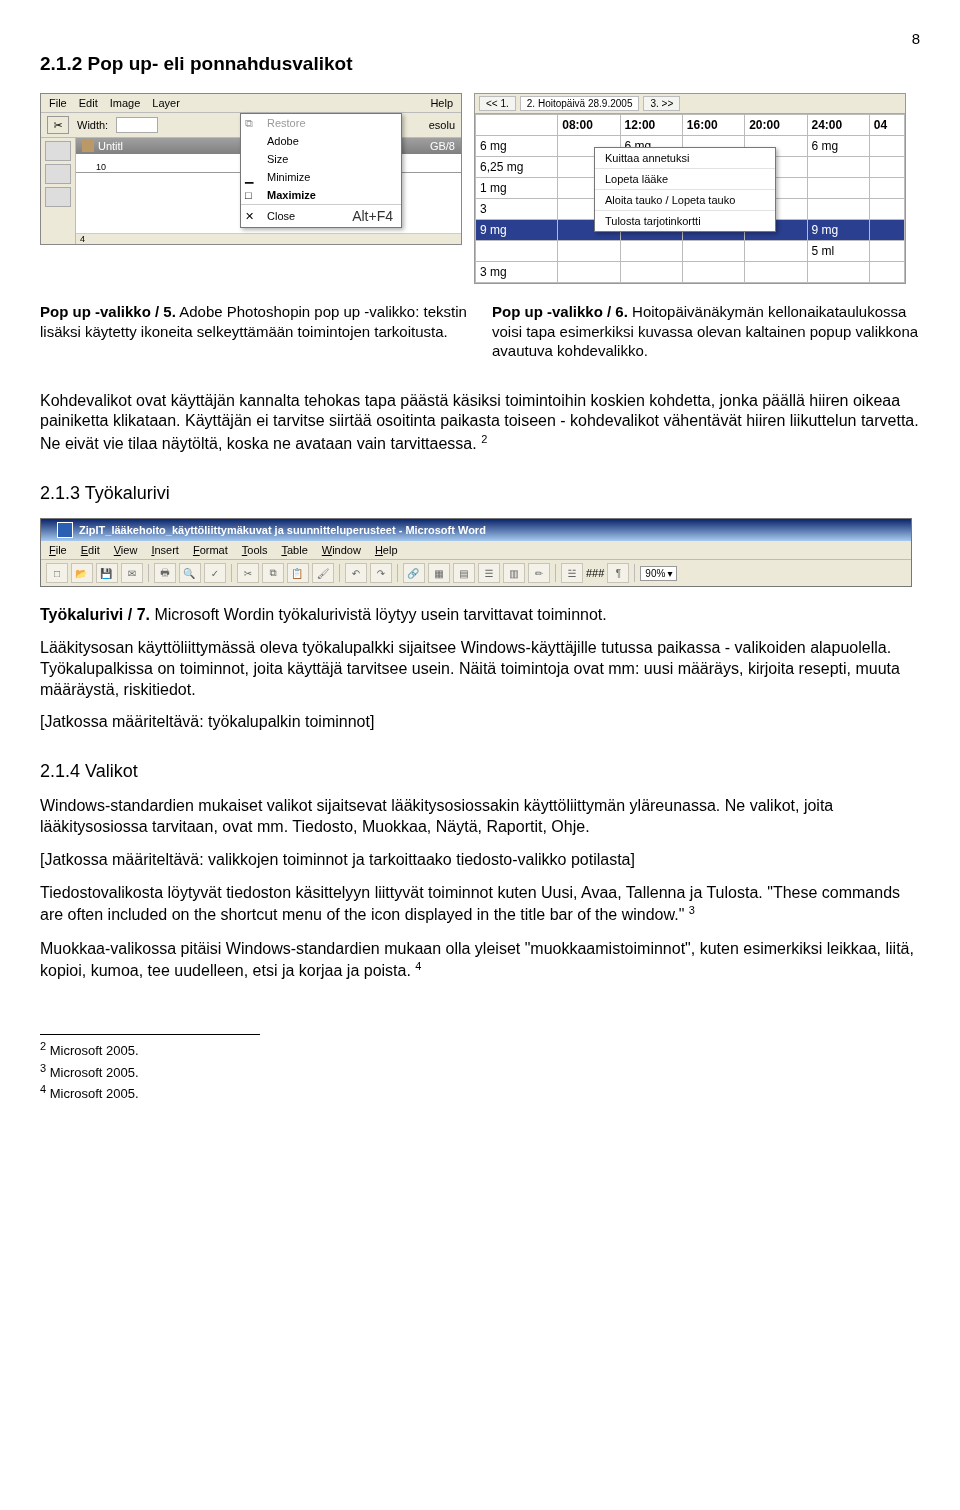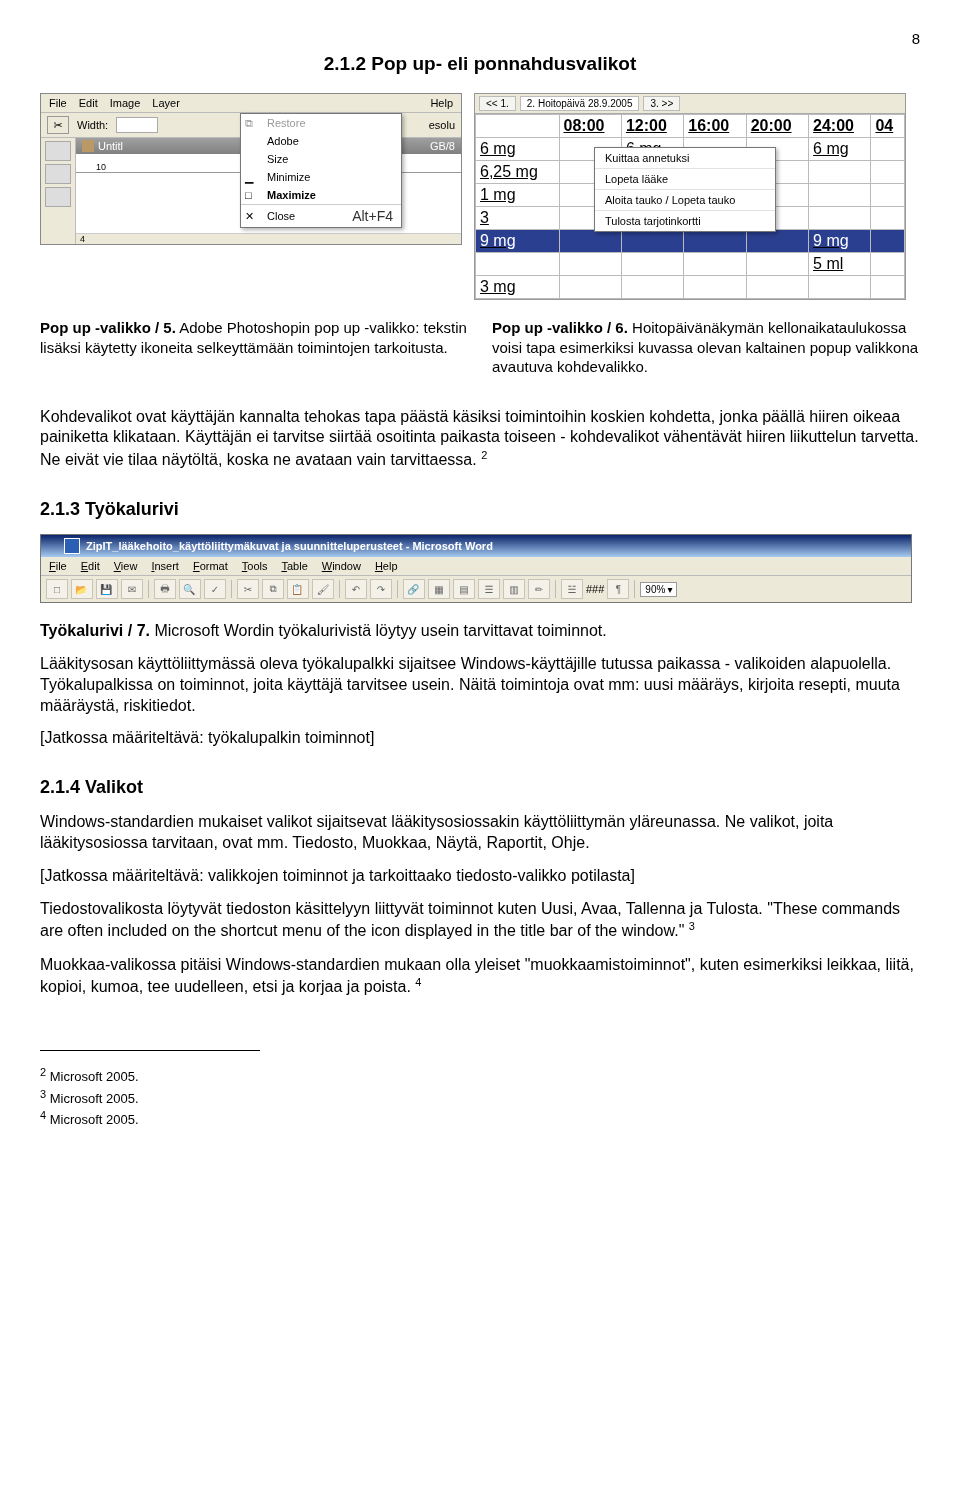--- a/index.html
+++ b/index.html
@@ -14,25 +14,24 @@
   }
   .page-num {
     text-align: right;
     font-size: 15px;
     margin-bottom: 4px;
   }
   h2 {
     font-size: 19px;
     font-weight: bold;
     margin: 6px 0 18px 0;
-    text-align: center;
   }
   h3 {
     font-size: 18px;
-    font-weight: bold;
+    font-weight: normal;
     margin: 28px 0 14px 0;
   }
   p {
     margin: 0 0 12px 0;
     line-height: 1.3;
   }
   .figure-row {
     display: flex;
     gap: 14px;
     margin-bottom: 18px;
@@ -58,21 +57,21 @@
     font-size: 15px;
     line-height: 1.3;
   }
   .sup {
     font-size: 11px;
     vertical-align: super;
   }
   .footnotes {
     border-top: 1px solid #000;
     margin-top: 52px;
-    padding-top: 14px;
+    padding-top: 4px;
     font-size: 13px;
     width: 220px;
   }
   .footnotes div {
     line-height: 1.4;
   }
 
   
   .ps-window {
     font-family: Tahoma, Arial, sans-serif;
@@ -169,22 +168,21 @@
   .cal-tabs {
     display:flex; gap:4px; padding:2px 4px; background:#ece9d8; border-bottom:1px solid #aaa;
     align-items:center;
   }
   .cal-tab {
     padding:1px 6px; border:1px solid #bbb; background:#f4f4f0; font-size:10px;
   }
   .cal-table {
     border-collapse:collapse;
     width:100%;
-    font-size:16px;
-    text-decoration:underline;
+    font-size:12px;
   }
   .cal-table th, .cal-table td {
     border:1px solid #bbb;
     padding:2px 4px;
     text-align:left;
     height:16px;
   }
   .cal-table tr.hilite td {
     background:#2a3f8f; color:#fff;
   }
@@ -207,21 +205,21 @@
     font-family: Tahoma, Arial, sans-serif;
     font-size:11px;
     background:#ece9d8;
     border:1px solid #777;
     width:870px;
     margin-bottom:18px;
   }
   .word-title {
     background: linear-gradient(#0a246a,#a6caf0);
     color:#fff;
-    padding:3px 23px;
+    padding:3px 16px;
     font-weight:bold;
     display:flex;align-items:center;
   }
   .word-title .wicn {
     width:14px;height:14px;background:#2a5fb4;border:1px solid #fff;margin-right:6px;
   }
   .word-menu {
     display:flex; gap:14px; padding:3px 8px; background:#ece9d8; border-bottom:1px solid #bbb;
   }
   .word-menu span { text-decoration: underline; text-decoration-color:transparent; }

